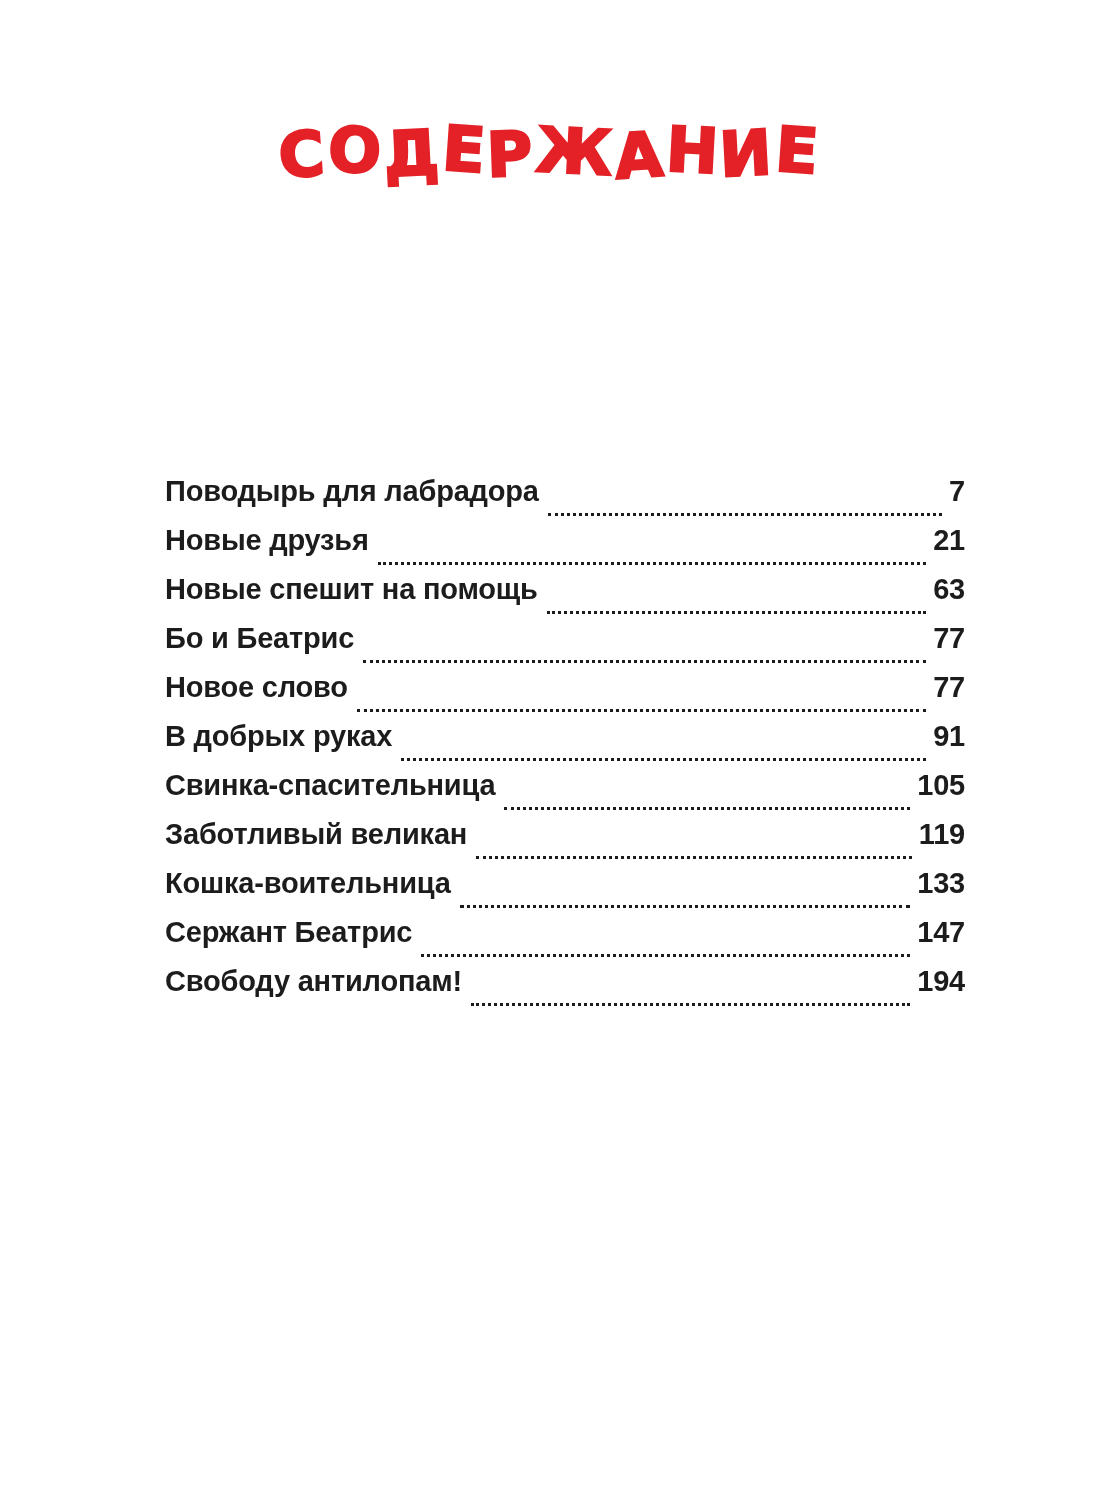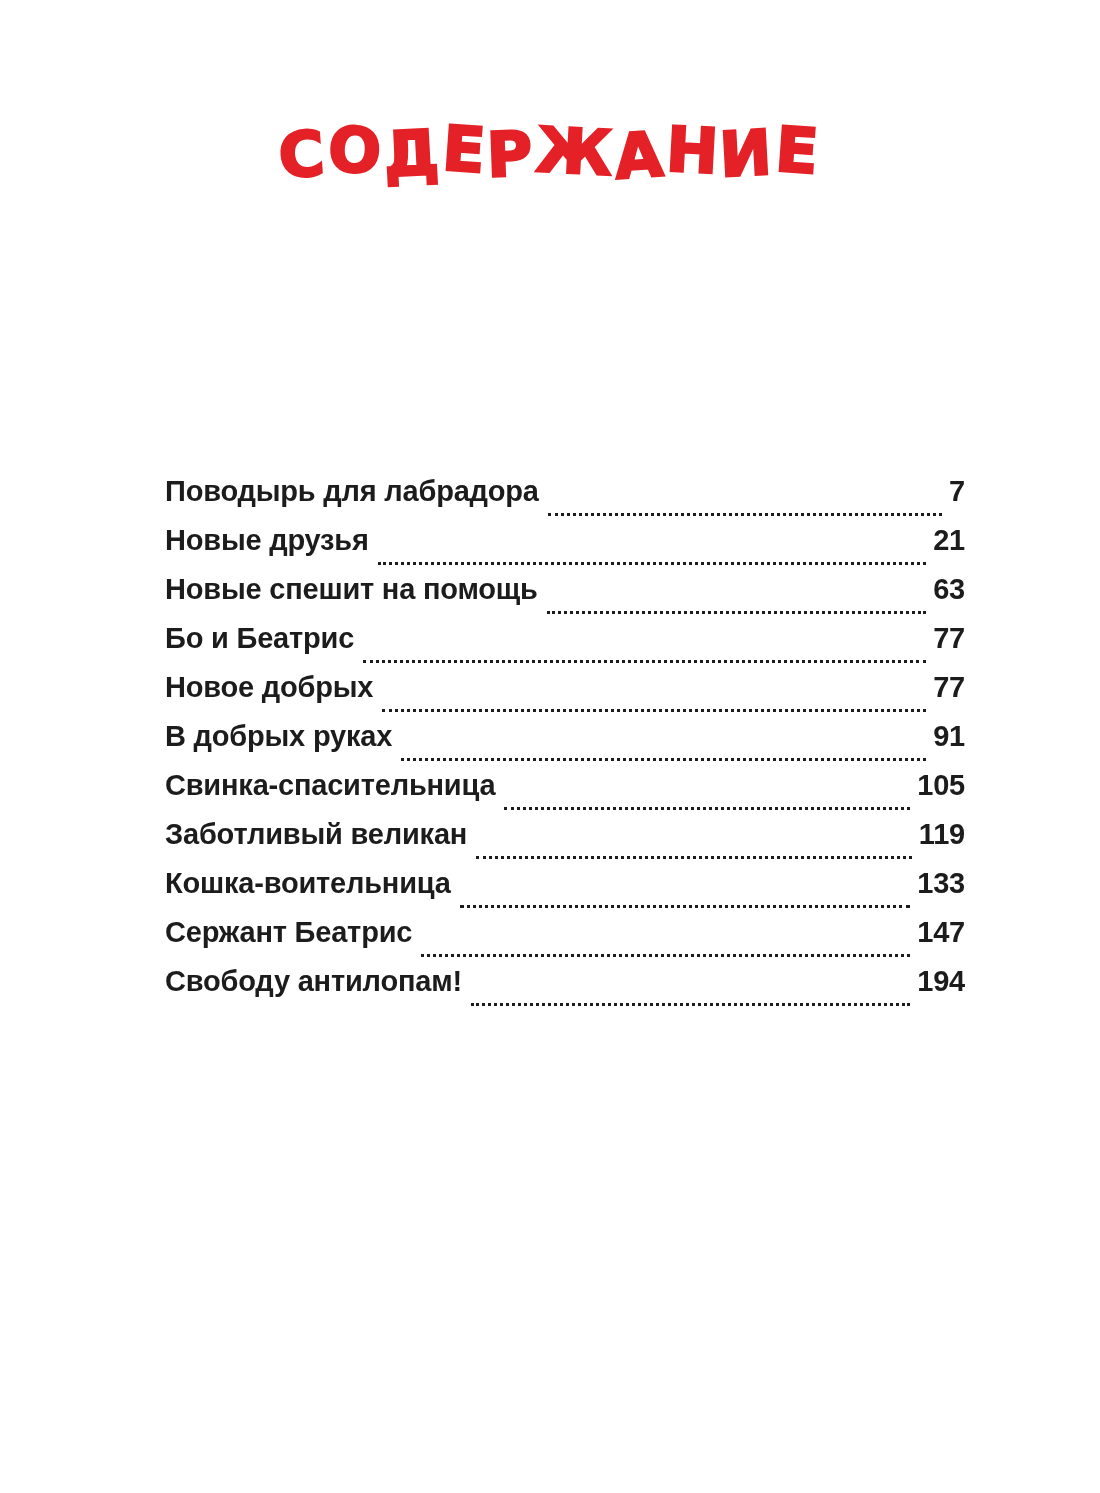--- a/index.html
+++ b/index.html
@@ -89,21 +89,21 @@
         <span class="toc-label">Новые спешит на помощь</span>
         <span class="toc-dots"></span>
         <span class="toc-page">63</span>
       </div>
       <div class="toc-row">
         <span class="toc-label">Бо и Беатрис</span>
         <span class="toc-dots"></span>
         <span class="toc-page">77</span>
       </div>
       <div class="toc-row">
-        <span class="toc-label">Новое добрых</span>
+        <span class="toc-label">Новое слово</span>
         <span class="toc-dots"></span>
         <span class="toc-page">77</span>
       </div>
       <div class="toc-row">
         <span class="toc-label">В добрых руках</span>
         <span class="toc-dots"></span>
         <span class="toc-page">91</span>
       </div>
       <div class="toc-row">
         <span class="toc-label">Свинка-спасительница</span>

